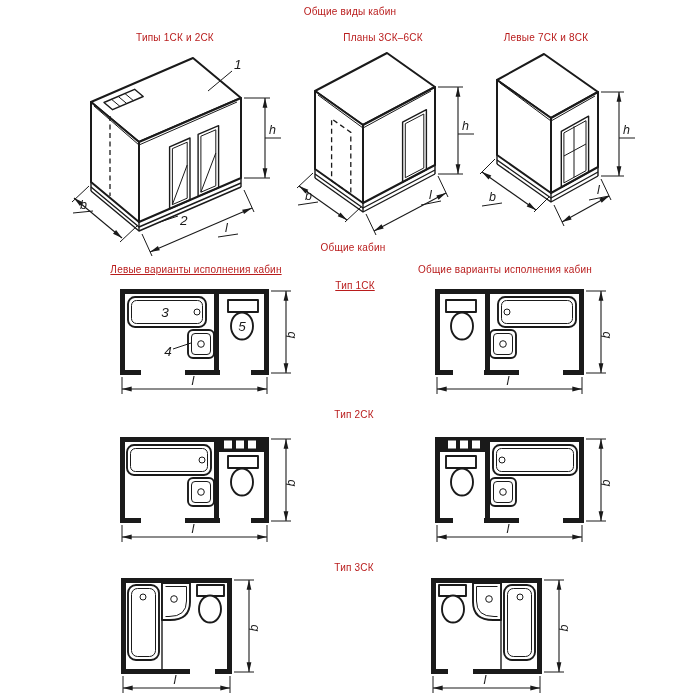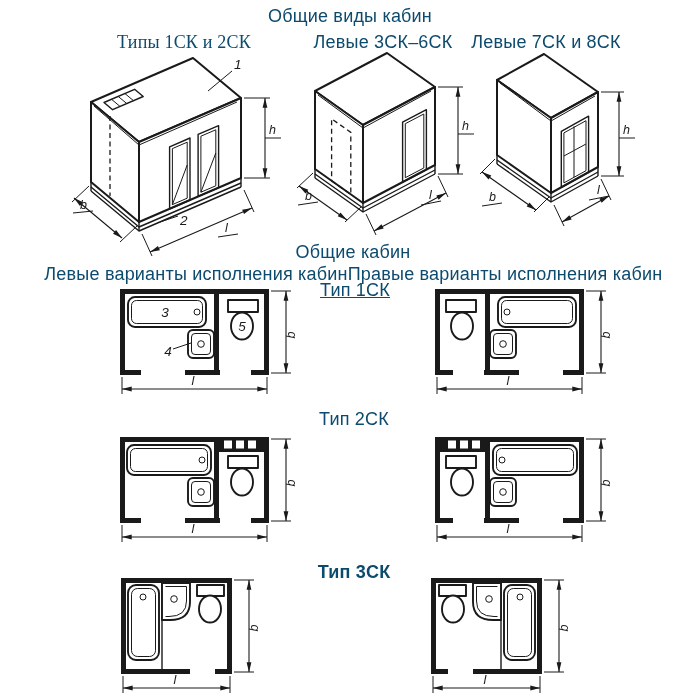--- a/index.html
+++ b/index.html
@@ -1,47 +1,47 @@
 <!DOCTYPE html>
 <html><head>
 <meta charset="utf-8">
 <style>
   html,body{margin:0;padding:0;background:#fff;}
   #page{position:relative;width:700px;height:700px;background:#ffffff;overflow:hidden;
         font-family:"Liberation Sans",sans-serif;color:#1a1a1a;}
   .cap{position:absolute;transform:translateX(-50%);white-space:nowrap;
-       font-size:18px;letter-spacing:.2px;color:#0c4a6e;}
+       font-size:10px;letter-spacing:.2px;color:#b91c1c;}
   svg{position:absolute;overflow:visible;}
   .face{fill:#ffffff;stroke:#1a1a1a;stroke-width:2;stroke-linejoin:round;}
   .med{fill:none;stroke:#1a1a1a;stroke-width:1.4;stroke-linejoin:round;}
   .thin{fill:none;stroke:#1a1a1a;stroke-width:1;}
   .dash{fill:none;stroke:#1a1a1a;stroke-width:1.3;stroke-dasharray:5 3.5;}
   .dim{fill:none;stroke:#1a1a1a;stroke-width:1.1;}
   .wall{fill:#1a1a1a;stroke:none;}
   .slot{fill:#ffffff;stroke:none;}
   .fix{fill:#ffffff;stroke:#1a1a1a;stroke-width:1.9;stroke-linejoin:round;}
   .fixin{fill:none;stroke:#1a1a1a;stroke-width:1;}
   .dimtext{font:italic 12.5px "Liberation Sans",sans-serif;fill:#1a1a1a;}
   .callout{font:italic 13.5px "Liberation Sans",sans-serif;fill:#1a1a1a;}
 </style>
 </head>
 <body>
 
 <div id="page">
 
   <div class="cap" style="left:350px;top:6px;">Общие виды кабин</div>
-  <div class="cap" style="left:184px;top:32px;font-family:Liberation Serif, serif;">Типы 1СК и 2СК</div>
-  <div class="cap" style="left:383px;top:32px;">Левые 3СК–6СК</div>
+  <div class="cap" style="left:175px;top:32px;">Типы 1СК и 2СК</div>
+  <div class="cap" style="left:383px;top:32px;">Планы 3СК–6СК</div>
   <div class="cap" style="left:546px;top:32px;">Левые 7СК и 8СК</div>
   <div class="cap" style="left:353px;top:242px;">Общие кабин</div>
-  <div class="cap" style="left:196px;top:264px;">Левые варианты исполнения кабин</div>
-  <div class="cap" style="left:505px;top:264px;">Правые варианты исполнения кабин</div>
+  <div class="cap" style="left:196px;top:264px;text-decoration:underline;">Левые варианты исполнения кабин</div>
+  <div class="cap" style="left:505px;top:264px;">Общие варианты исполнения кабин</div>
   <div class="cap" style="left:355px;top:280px;text-decoration:underline;">Тип 1СК</div>
   <div class="cap" style="left:354px;top:409px;">Тип 2СК</div>
-  <div class="cap" style="left:354px;top:562px;font-weight:bold;">Тип 3СК</div>
+  <div class="cap" style="left:354px;top:562px;">Тип 3СК</div>
 
   <svg style="left:60px;top:50px;" width="240" height="200" viewBox="0 0 240 200">
     <defs>
       <marker id="a1" markerWidth="12" markerHeight="8" refX="10.5" refY="4" orient="auto-start-reverse" markerUnits="userSpaceOnUse">
         <path d="M10.5,4 L0.8,1.6 L0.8,6.4 Z" fill="#1a1a1a"></path>
       </marker>
     </defs>
     <g>
       <polygon class="face" points="31,52 133,8 181,48 79,92"></polygon>
       <polygon class="face" points="31,52 79,92 79,172 31,132"></polygon>

